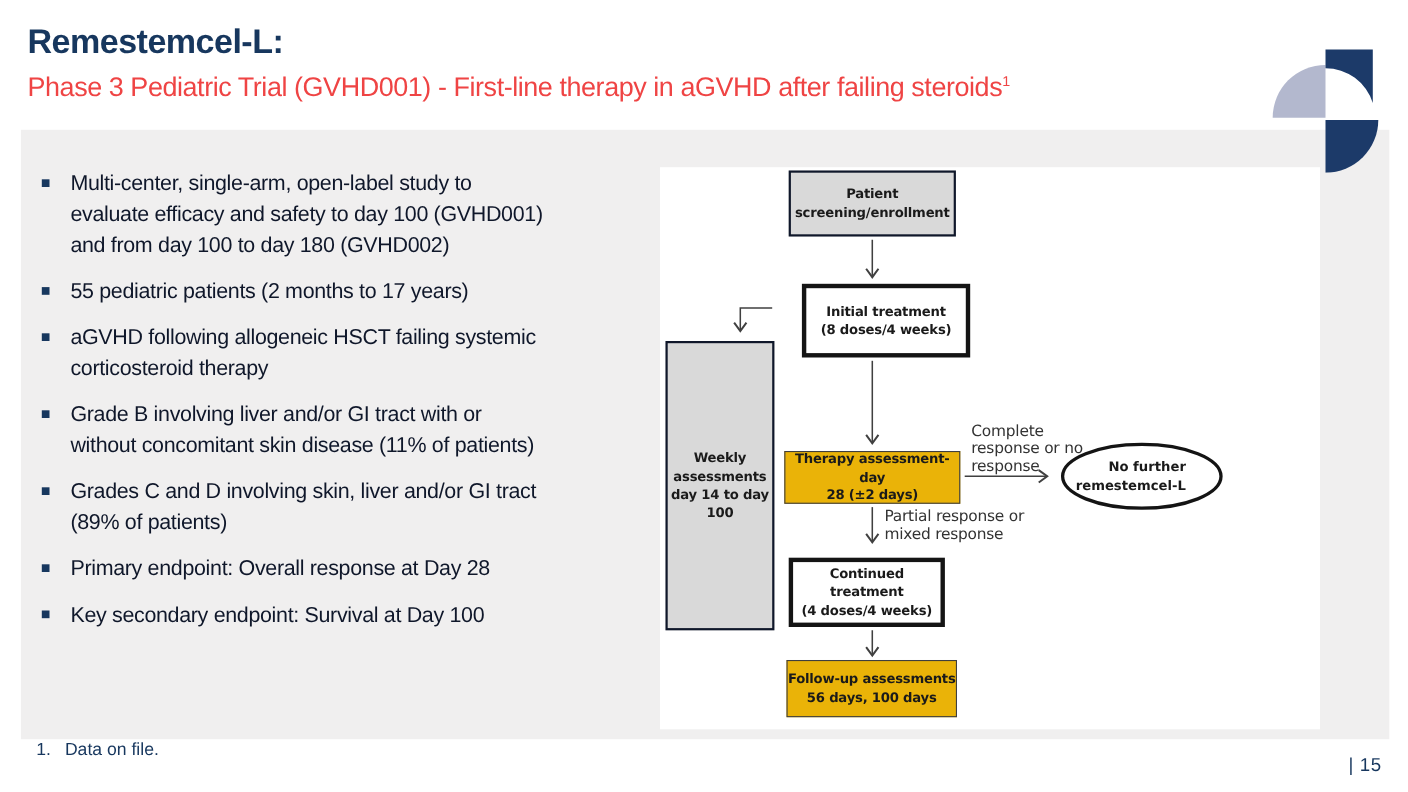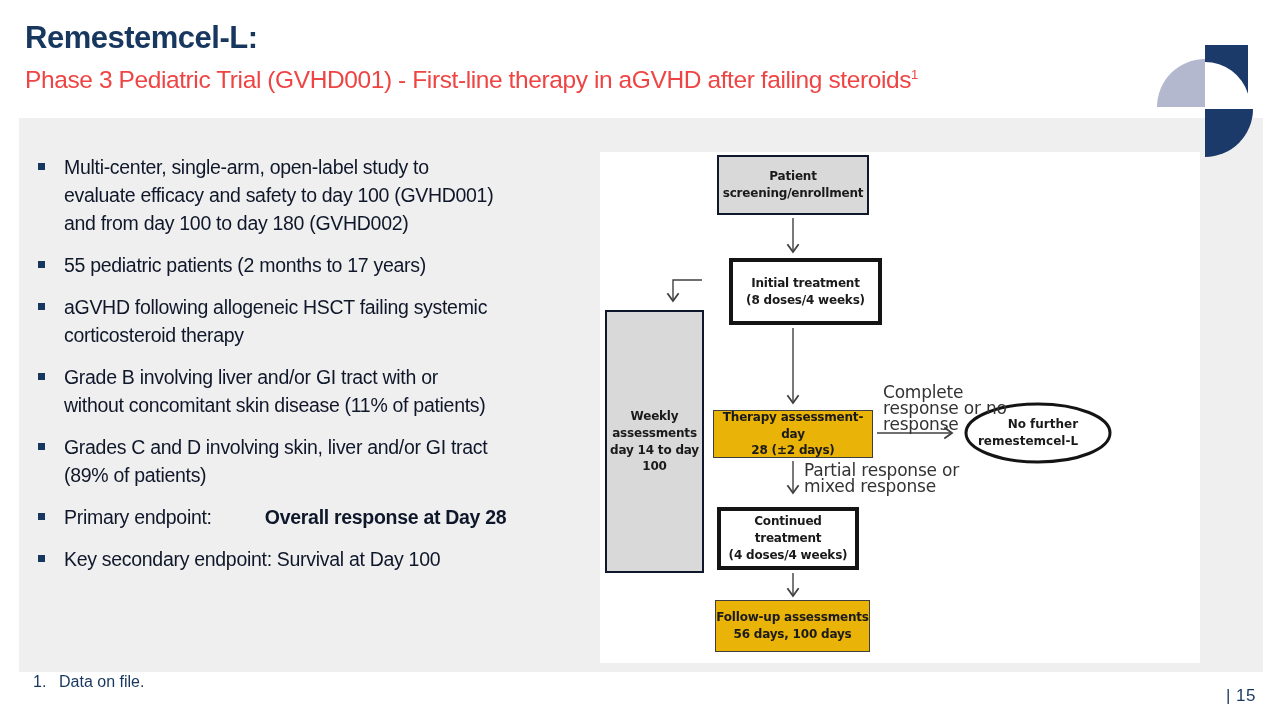--- a/index.html
+++ b/index.html
@@ -32,21 +32,21 @@
   .bullets { position:absolute; left:38px; top:153px; width:556px; z-index:2; }
   .bullet {
     display:flex; margin-bottom:14px;
     color:#0f172a; font-size:19.5px; line-height:28px; letter-spacing:-0.3px;
   }
   .bullet .marker { width:26px; flex:none; }
   .bullet .marker i {
     display:block; width:7px; height:7px; background:#17375e; margin-top:10px;
   }
   .bullet .btxt { white-space:pre-line; }
-  .bullet strong { font-weight:bold;margin-left:48px; }
+  .bullet strong { font-weight:normal; }
 
   
   .diagram {
     position:absolute; left:600px; top:152px; width:600px; height:511px;
     background:#ffffff; font-family:"DejaVu Sans", sans-serif; z-index:2;
   }
   .connectors { position:absolute; left:0; top:0; width:600px; height:511px; }
   .dbox {
     position:absolute; box-sizing:border-box;
     display:flex; align-items:center; justify-content:center; text-align:center;
@@ -55,21 +55,21 @@
   }
   .graybox  { background:#d9d9d9; border:2px solid #0f172a; }
   .thinbox  { background:#eab308; border:1.5px solid #3f3f3f; }
   .thickbox { background:#ffffff; border:4px solid #141414; }
   .ellipse-label {
     position:absolute; left:356px; top:252px; width:144px; height:58px;
     display:flex; align-items:center; justify-content:center; text-align:right;
     font-weight:bold; font-size:12px; line-height:1.4; color:#1a1a1a; white-space:pre-line;
   }
   .lbl {
-    position:absolute; font-size:17px; color:#333333; line-height:16px;
+    position:absolute; font-size:14px; color:#333333; line-height:16px;
     white-space:pre-line; letter-spacing:-0.2px;
   }
   #lbl-complete { left:283px; top:232px; }
   #lbl-partial  { left:204px; top:310px; }
 
   #box-screening { left:117px; top:3px;   width:152px; height:60px; }
   #box-initial   { left:117px; top:106px; width:153px; height:67px;margin-left:12px; }
   #box-weekly    { left:5px;   top:158px; width:99px;  height:263px; }
   #box-therapy   { left:113px; top:258px; width:160px; height:48px; }
   #box-continued { left:117px; top:355px; width:142px; height:63px; }

